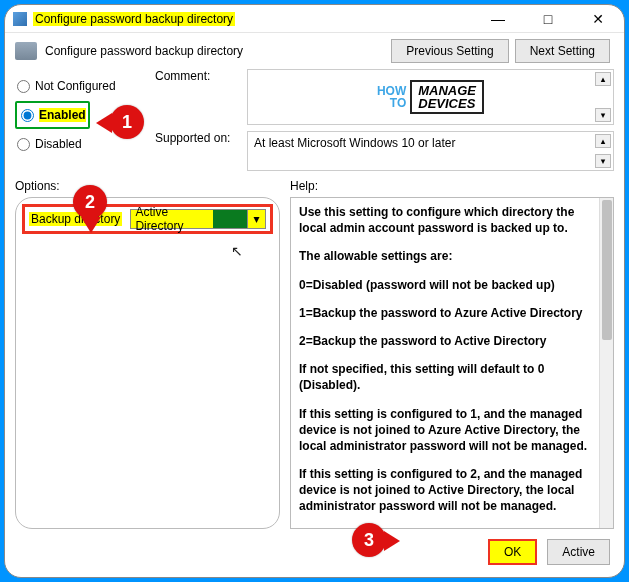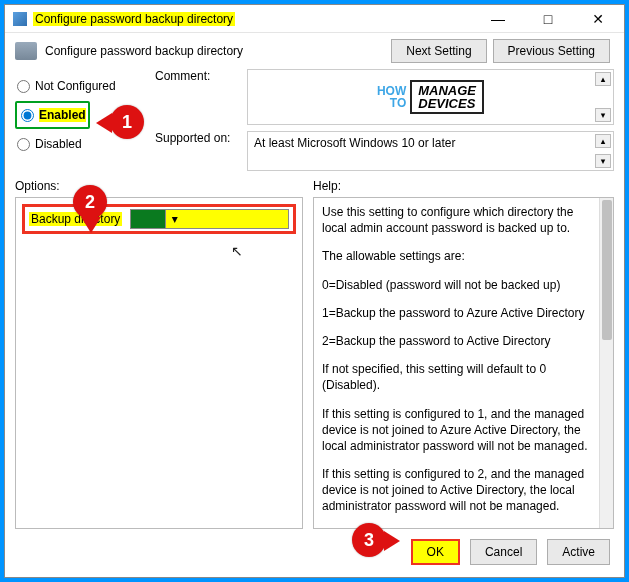--- a/index.html
+++ b/index.html
@@ -24,67 +24,67 @@
     .lblrow { display: flex; margin-bottom: 0; }
     .lblrow .k { width: 92px; }
     .commentbox, .supportbox { flex: 1; border: 1px solid #ccc; height: 56px; position: relative; background: #fff; display: flex; align-items: center; justify-content: center; }
     .supportbox { height: 40px; justify-content: flex-start; padding: 4px 6px; align-items: flex-start; }
     .scrollbtn { position: absolute; right: 2px; width: 16px; height: 14px; border: 1px solid #bbb; background: #f0f0f0; font-size: 9px; display:flex;align-items:center;justify-content:center; }
     .scroll-up { top: 2px; } .scroll-down { bottom: 2px; }
     .brand { display: flex; align-items: center; gap: 4px; font-weight: 700; font-size: 13px; }
     .brand .how { color: #3da6e6; font-size: 12px; line-height: 1; text-align: right; }
     .brand .box { border: 2px solid #222; padding: 2px 6px; line-height: 1; font-style: italic; }
     .lower { display: flex; gap: 10px; padding: 6px 10px 0 10px; flex: 1; min-height: 0; }
-    .optcol { width: 288px; display: flex; flex-direction: column; }
+    .optcol { width: 265px; display: flex; flex-direction: column; }
     .panel-label { margin-bottom: 4px; }
     .panel { border: 1px solid #bbb; background: #fff; flex: 1; padding: 6px; position: relative; }
     .optbox-wrap { border: 3px solid #e32; padding: 2px 4px; display: flex; align-items: center; gap: 8px; background: #fff; }
     .opt-key { background: #ffff00; padding: 0 2px; }
     .combo { display: flex; align-items: center; background: #ffff00; border: 1px solid #888; height: 20px; flex:1; }
     .combo span { padding: 0 4px; flex:1; }
     .combo .greensel { background: #0a7a1f; width: 34px; height: 100%; }
     .combo .dd { width: 18px; height: 100%; border-left:1px solid #888; background:#ffff00; display:flex;align-items:center;justify-content:center; }
     .helpcol { flex: 1; display: flex; flex-direction: column; min-width:0; }
     .helppanel { border: 1px solid #bbb; background:#fff; flex:1; padding: 6px 8px; overflow-y: hidden; position: relative; }
-    .helppanel p { margin: 0 16px 12px 0; line-height: 1.35; }
+    .helppanel p { margin: 0 16px 12px 0; line-height: 1.35; font-weight: bold; }
     .vscroll { position:absolute; right:-1px; top:0; bottom:0; width:15px; background:#f0f0f0; border-left:1px solid #ddd; }
     .vthumb { position:absolute; left:2px; right:2px; top:2px; height:140px; background:#c0c0c0; border-radius:2px; }
     .footer { display:flex; justify-content: flex-end; gap: 10px; padding: 10px 14px 12px 0; }
     .ok-hl { background: #ffff00; border: 2px solid #e32; text-align: center; }
     .callout { position: absolute; width: 34px; height: 34px; border-radius: 50%; background: #d11; color:#fff; font-weight:700; font-size:18px; display:flex;align-items:center;justify-content:center; box-shadow:0 0 2px rgba(0,0,0,.3); }
     .callout::after { content:""; position:absolute; width:0;height:0; }
     .c1 { top: 100px; left: 105px; }
     .c1::after { border-top:10px solid transparent;border-bottom:10px solid transparent;border-right:16px solid #d11; left:-14px; top:8px; }
     .c2 { top: 180px; left: 68px; }
     .c2::after { border-left:10px solid transparent;border-right:10px solid transparent;border-top:16px solid #d11; left:8px; bottom:-14px; }
     .c3 { bottom: 20px; right: 238px; }
     .c3::after { border-top:10px solid transparent;border-bottom:10px solid transparent;border-left:16px solid #d11; right:-14px; top:8px; }
-    .rel { position: relative; }
+    .rel { position: relative; border-radius: 17px; }
     .cursor { position:absolute; left:215px; top:45px; font-size:14px; color:#222; }
   </style>
 </head>
 <body>
 
 <div class="window rel">
   <div class="titlebar">
     <div class="titlebar-icon"></div>
     <span class="title-text">Configure password backup directory</span>
     <div class="winbtns">
       <div class="winbtn">—</div>
       <div class="winbtn">□</div>
       <div class="winbtn">✕</div>
     </div>
   </div>
 
   <div class="header">
     <div class="header-icon"></div>
     <span>Configure password backup directory</span>
     <div class="navbtns">
+      <button class="btn">Previous Setting</button>
       <button class="btn">Next Setting</button>
-      <button class="btn">Previous Setting</button>
     </div>
   </div>
 
   <div class="upper">
     <div class="radiocol">
       <label class="radiorow">
         <input type="radio" name="state" style="">
         <span>Not Configured</span>
       </label>
       <div class="hl-green-border" style="display:inline-block;">
@@ -127,20 +127,21 @@
     </div>
   </div>
 
   <div class="lower">
     <div class="optcol">
       <span class="panel-label">Options:</span>
       <div class="panel rel">
         <div class="optbox-wrap">
           <span class="opt-key">Backup directory</span>
           <div class="combo">
+            <span>Active Directory</span>
             <div class="greensel"></div>
             <div class="dd">▾</div>
           </div>
         </div>
         <span class="cursor">↖</span>
       </div>
     </div>
     <div class="helpcol">
       <span class="panel-label">Help:</span>
       <div class="helppanel">
@@ -154,20 +155,19 @@
         <p>If this setting is configured to 2, and the managed device is not joined to Active Directory, the local administrator password will not be managed.</p>
         <div class="vscroll">
             <div class="vthumb"></div>
           </div>
       </div>
     </div>
   </div>
 
   <div class="footer">
     <button class="btn ok-hl">OK</button>
-    <button class="btn">Cancel</button>
     <button class="btn">Active</button>
   </div>
 
   <div class="callout c1">1</div>
   <div class="callout c2">2</div>
   <div class="callout c3">3</div>
 </div>
 
 </body></html>

